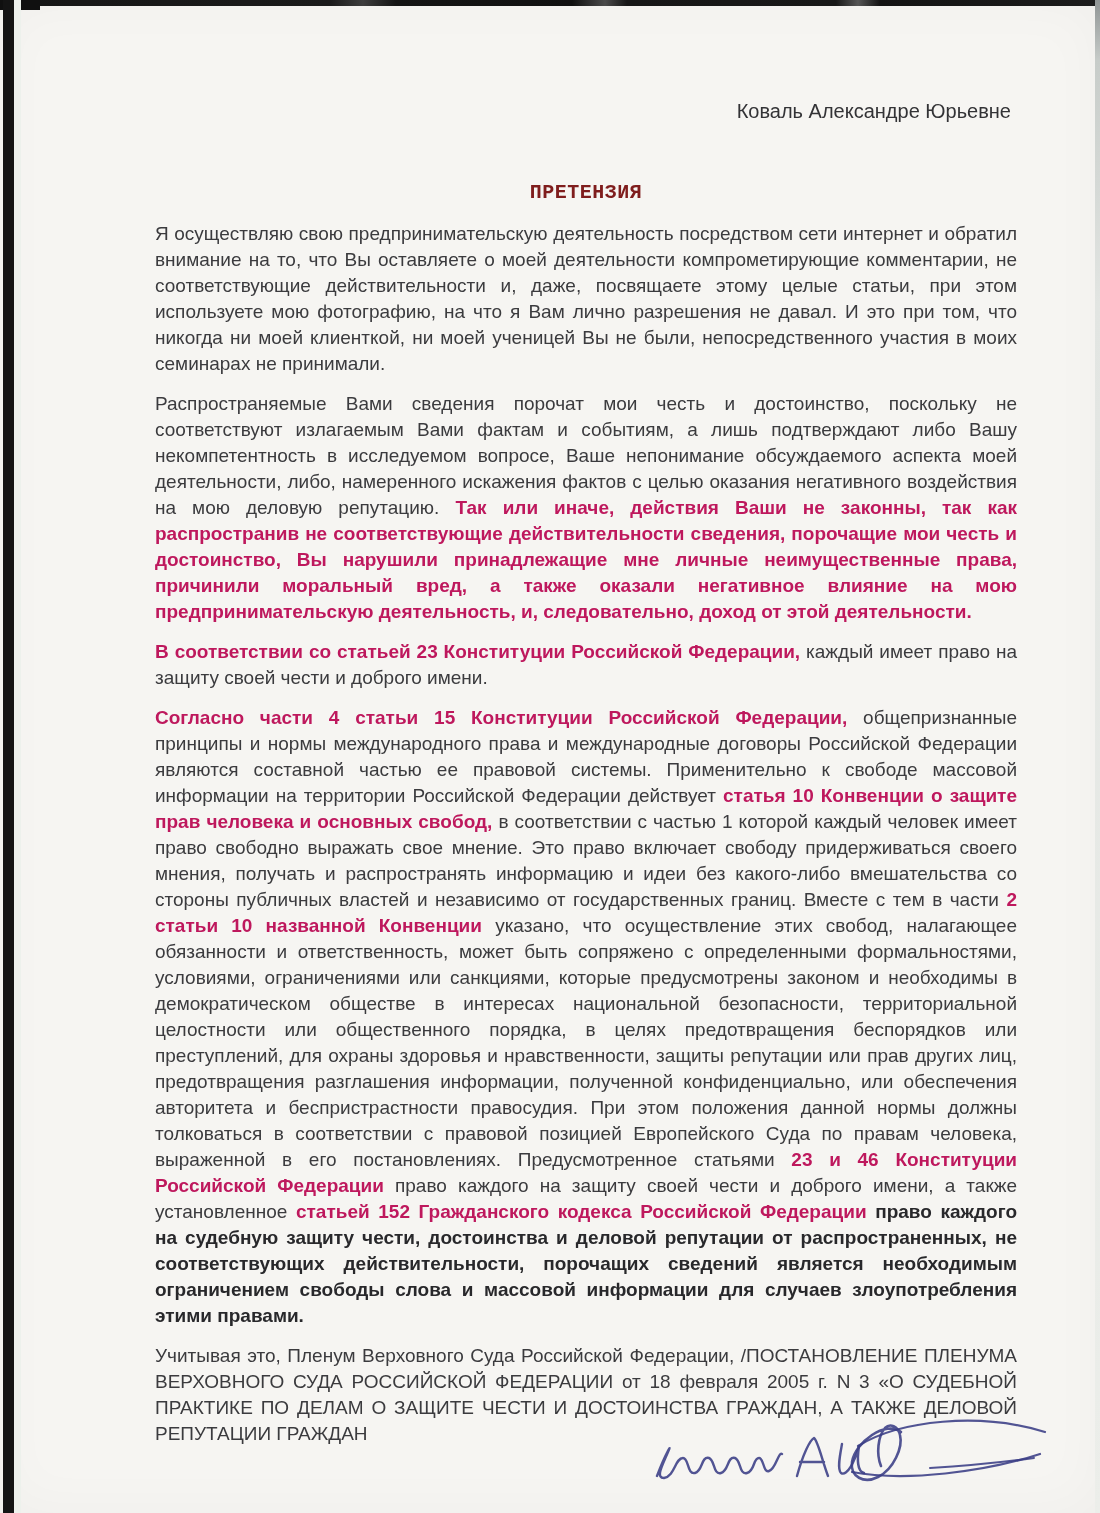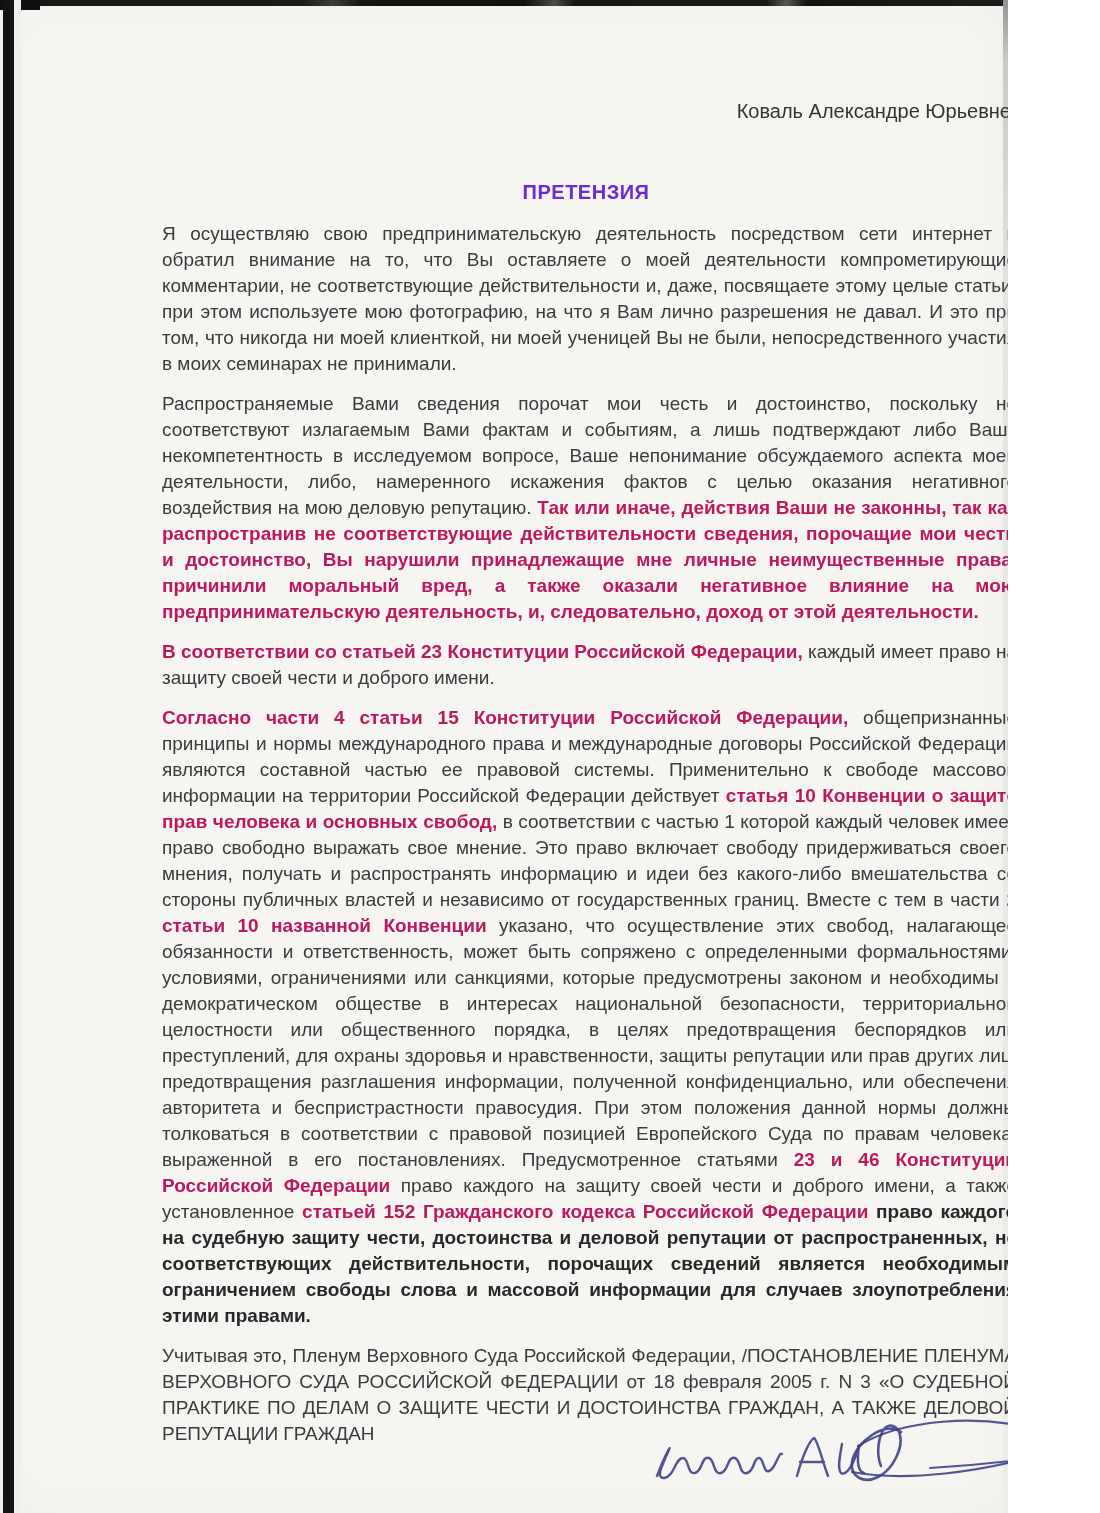--- a/index.html
+++ b/index.html
@@ -1,18 +1,18 @@
 <!DOCTYPE html>
 <html><head>
 <meta charset="utf-8">
 <style>
   html,body{margin:0;padding:0;background:#ffffff;}
   .scan{
     position:relative;
-    width:1008px;height:1513px;
+    width:1100px;height:1513px;
     background:#f6f5f2;
     overflow:hidden;
     font-family:"Liberation Sans","DejaVu Sans",sans-serif;
     box-shadow:inset 0 0 60px rgba(0,0,0,0.03);
   }
   
   .edge-top{position:absolute;top:0;left:0;right:0;height:6px;
     background:linear-gradient(90deg,#161616 0%,#1a1a1a 30%,#3d3d3d 33%,#141414 36%,#101010 52%,#4a4a4a 55%,#161616 57%,#181818 76%,#555 78%,#131313 80%,#1c1c1c 100%);}
   .edge-left-dark{position:absolute;top:0;bottom:0;left:3px;width:11px;background:#141414;}
   .edge-left-light{position:absolute;top:0;bottom:0;left:14px;width:7px;background:#edf1ec;}
@@ -23,23 +23,23 @@
   .content{
     position:absolute;left:155px;top:98px;width:862px;
     color:#3b3b3e;
   }
   .addressee{
     text-align:right;font-size:20px;line-height:26px;color:#333336;
     padding-right:6px;
   }
   .doc-title{
     margin:57px 0 0 0;text-align:center;
-    font-size:20px;font-weight:700;letter-spacing:0.5px;color:#6d28d9;
+    font-size:20px;font-weight:700;letter-spacing:0.5px;color:#7f1d1d;font-family:Liberation Mono, monospace;
   }
-  .paragraphs{margin-top:17px;margin-left:7px;}
+  .paragraphs{margin-top:17px;}
   .paragraphs p{
     margin:0 0 14px 0;
     font-size:19px;line-height:26px;
     text-align:justify;
   }
   .n{font-weight:400;}
   .b{font-weight:700;color:#be185d;}
   .bi{font-weight:700;color:#28282b;}
 
   .signature{

